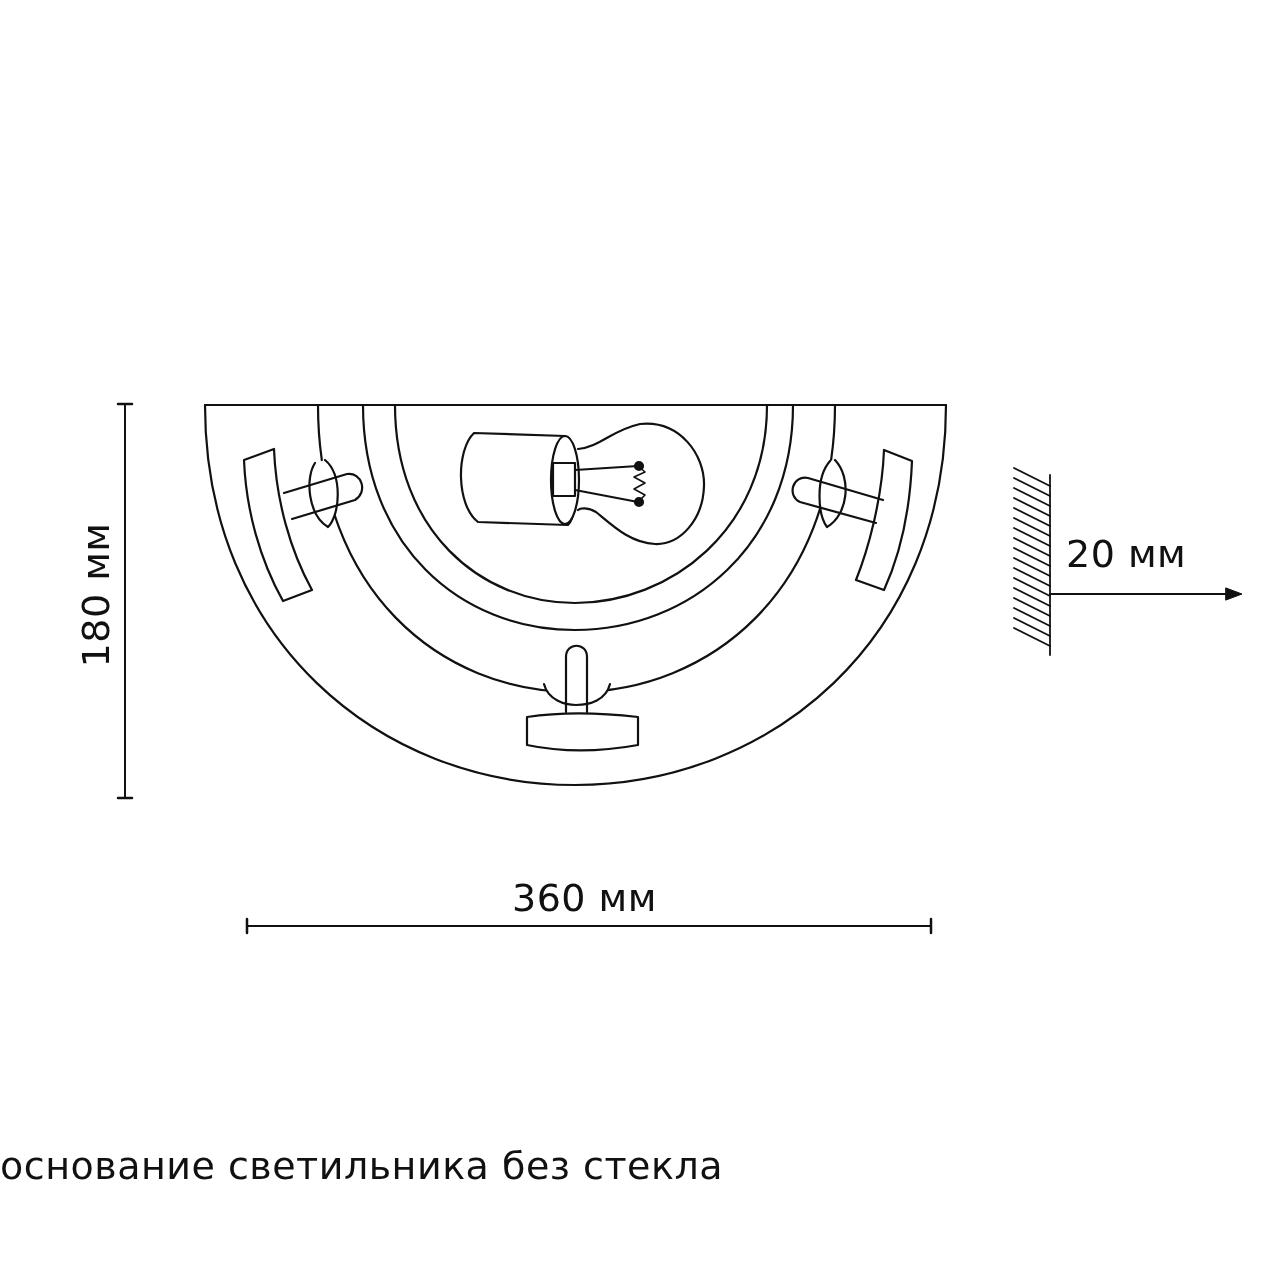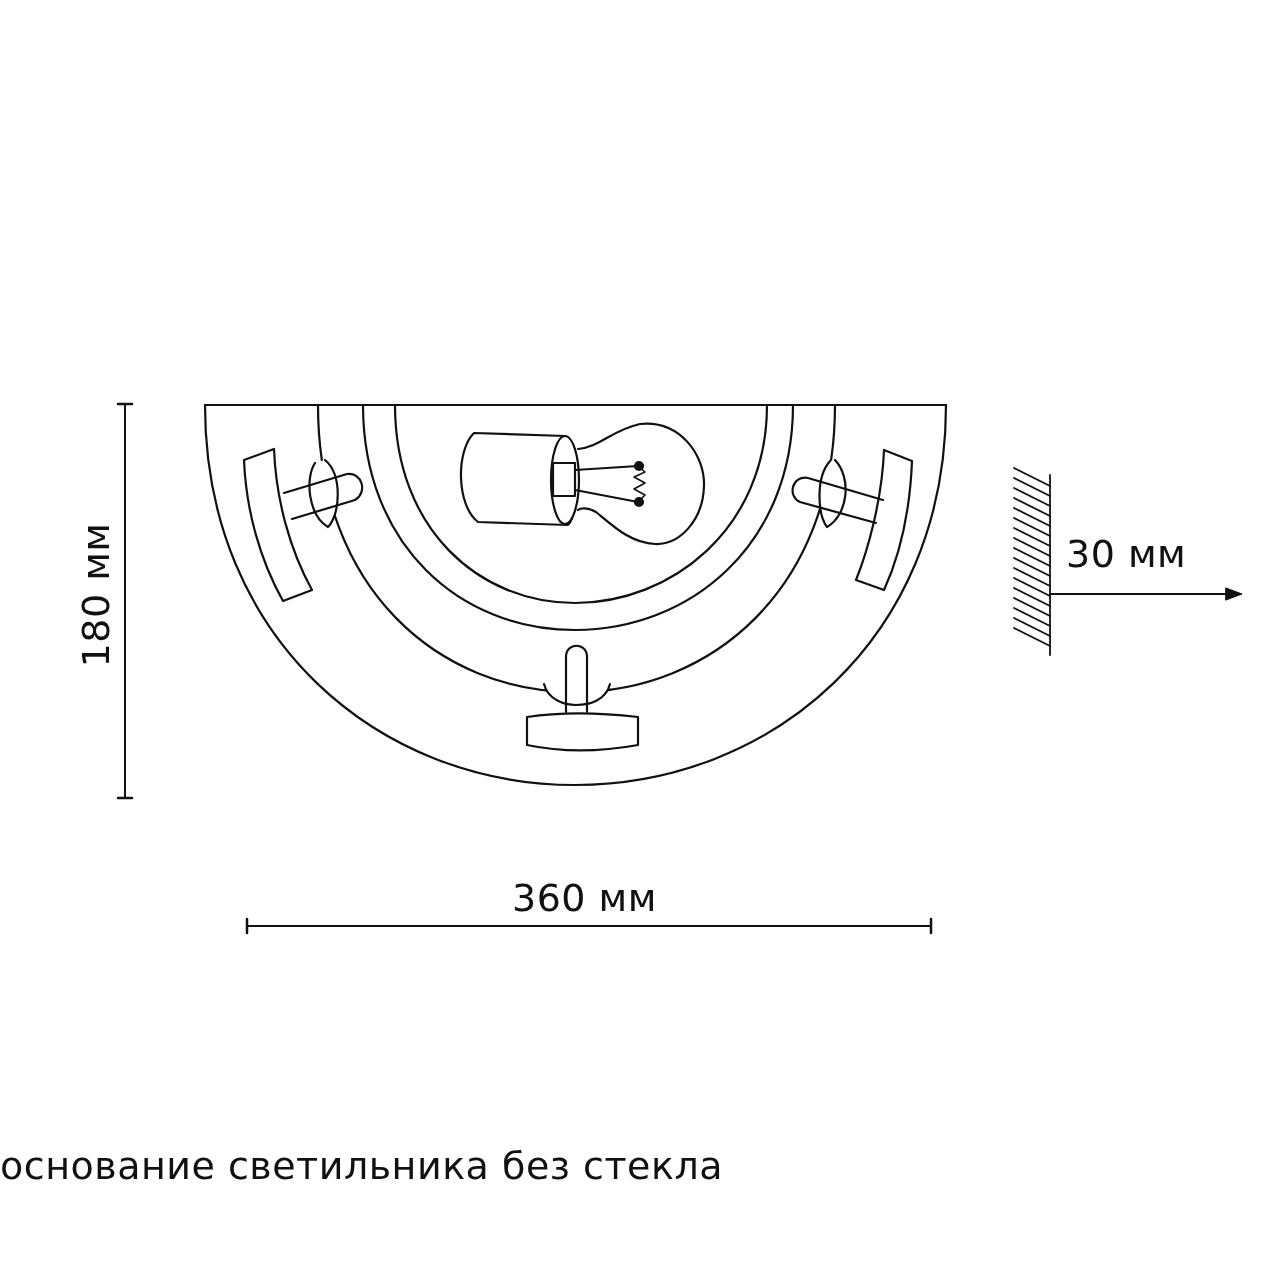--- a/index.html
+++ b/index.html
@@ -90,14 +90,14 @@
 
     <g>
       <line x1="1050" y1="594" x2="1230" y2="594" stroke-width="2"></line>
       <path d="M1226,588 L1242,594 L1226,600 Z" fill="#111" stroke-width="1"></path>
     </g>
   </g>
 </svg>
 
 <div class="lbl" id="h-label">180 мм</div>
 <div class="lbl" id="d-label">360 мм</div>
-<div class="lbl" id="w-label">30 мм</div>
+<div class="lbl" id="w-label">20 мм</div>
 <div class="lbl" id="caption">основание светильника без стекла</div>
 
 </body></html>

